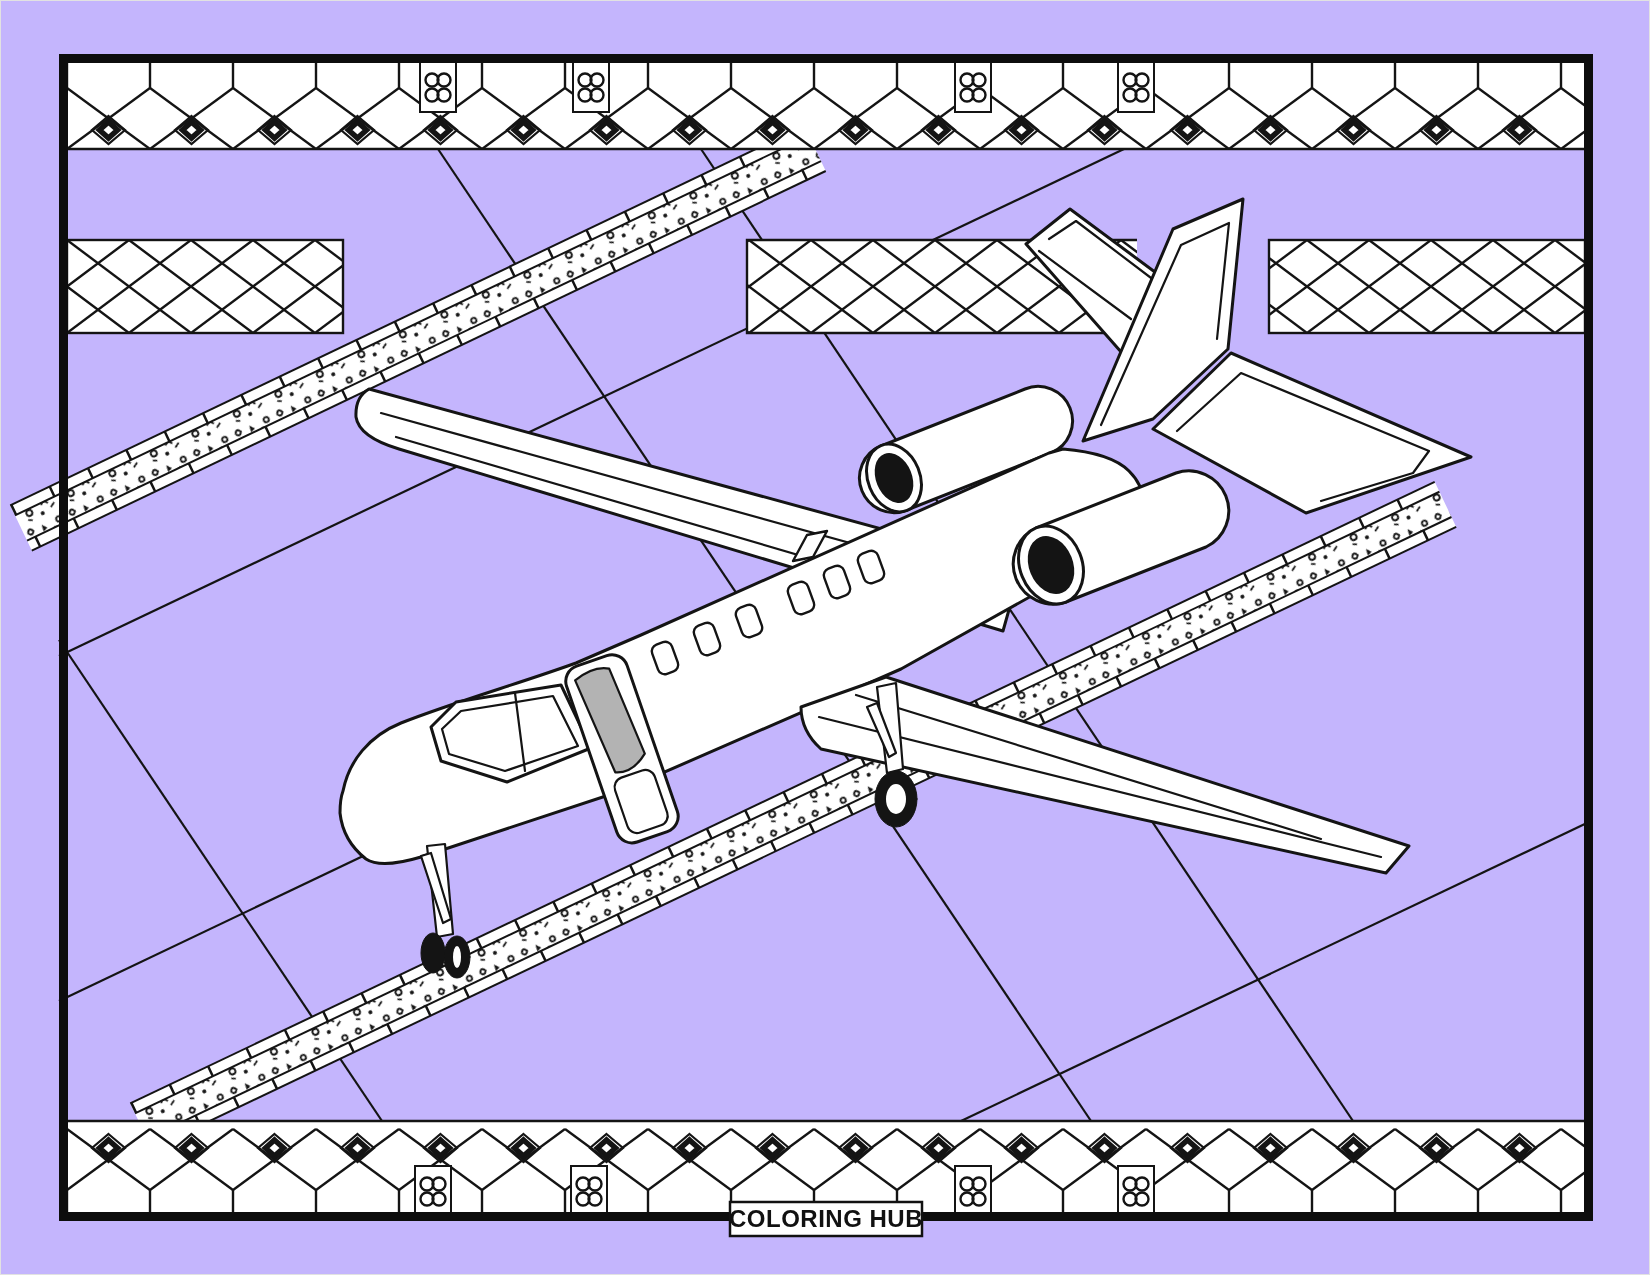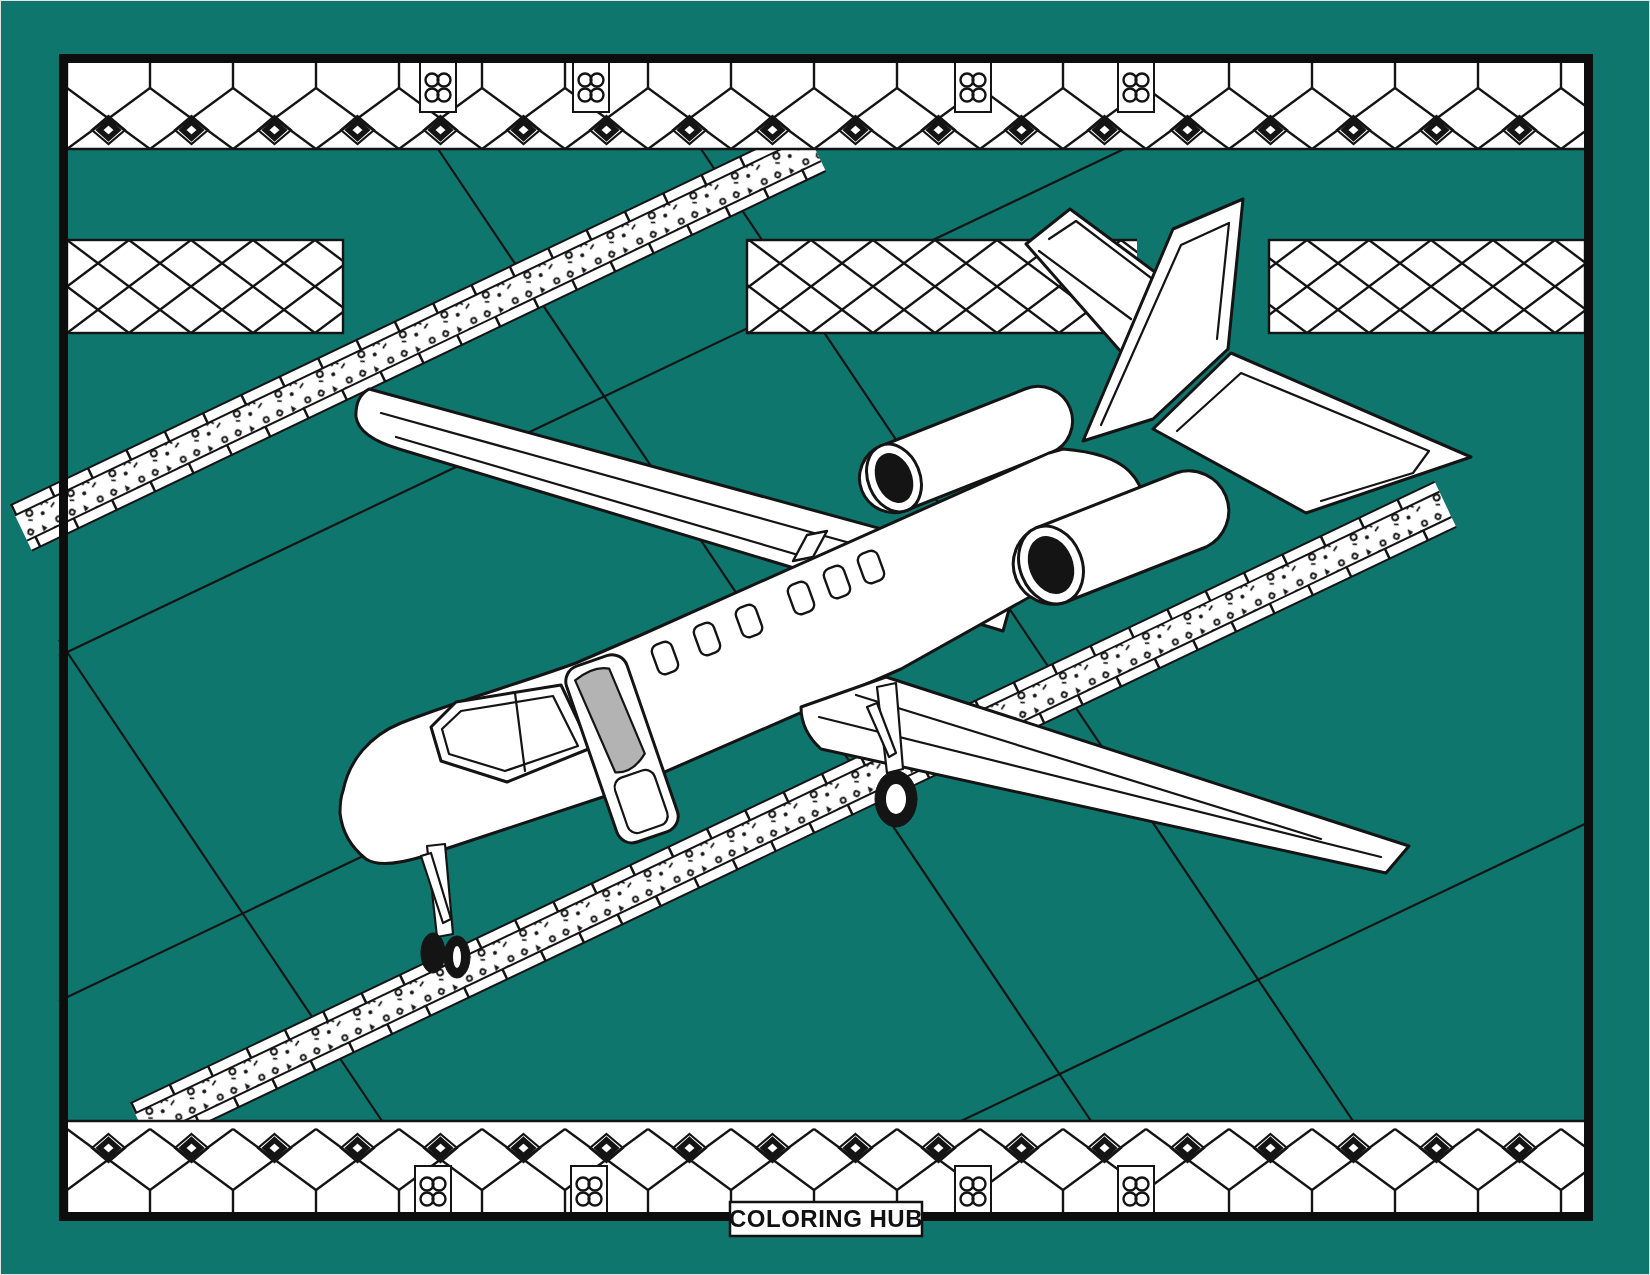--- a/index.html
+++ b/index.html
@@ -1,19 +1,19 @@
 <!DOCTYPE html>
 <html><head>
 <meta charset="utf-8">
 <style>
   html,body{margin:0;padding:0;background:#ffffff;}
   .page{
     position:relative;
     width:1650px;height:1275px;
-    background:#0f766e;
+    background:#c4b5fd;
     border:1px solid #e2e2e2;
     box-sizing:border-box;
     font-family:"Liberation Sans", sans-serif;
     overflow:hidden;
   }
   svg{display:block;}
   .brand-text{
     font-family:"Liberation Sans", sans-serif;
     font-weight:bold;
     font-size:24px;

